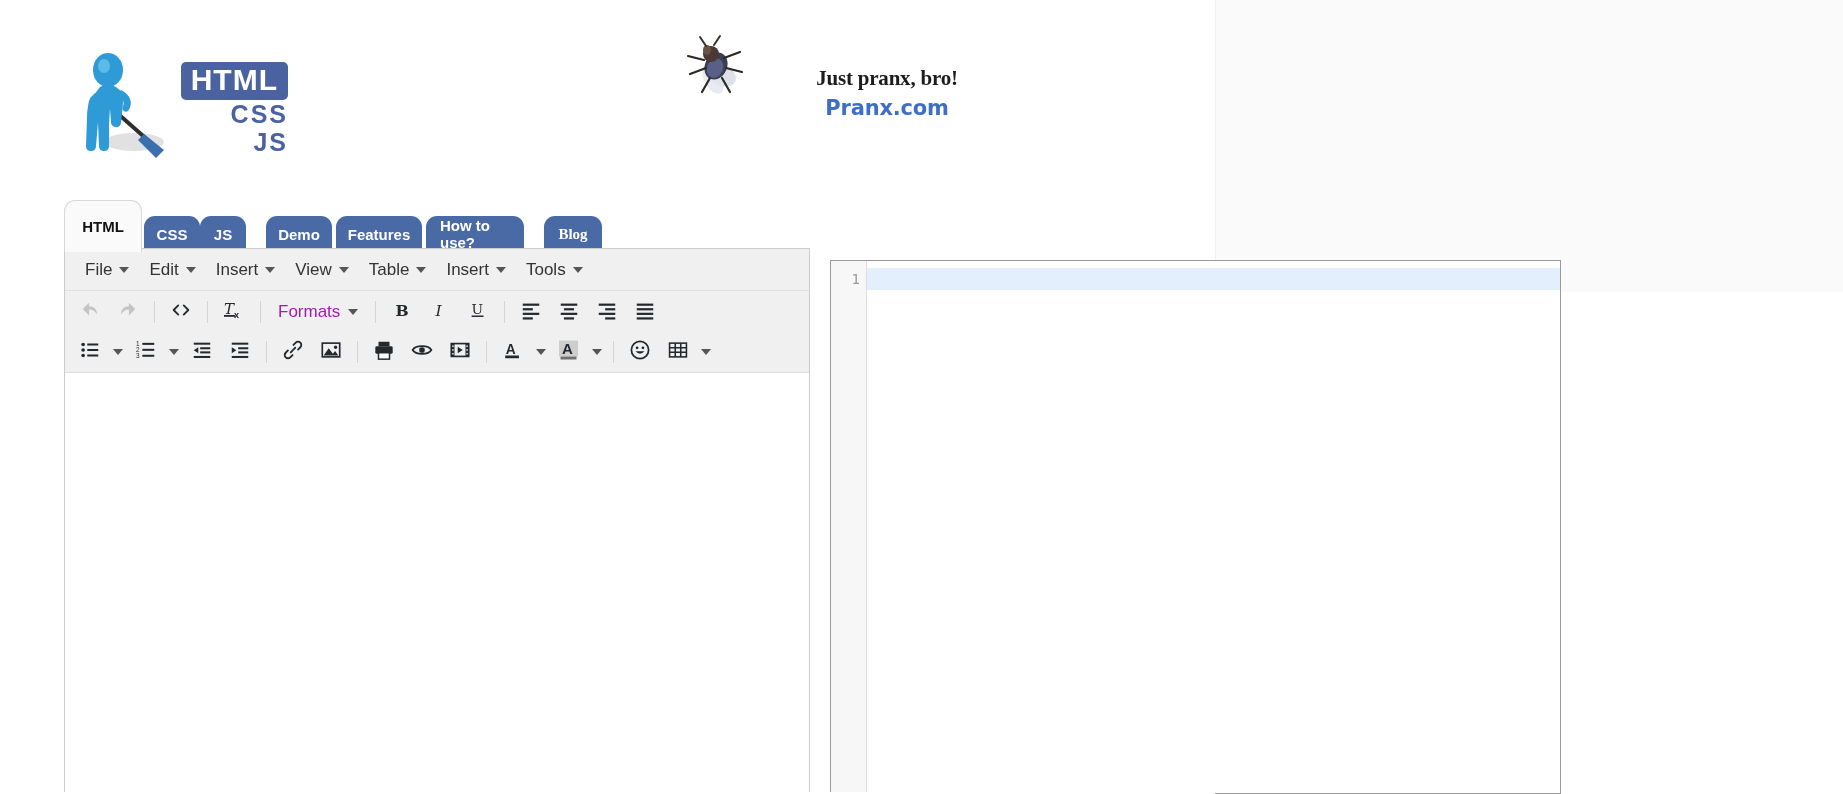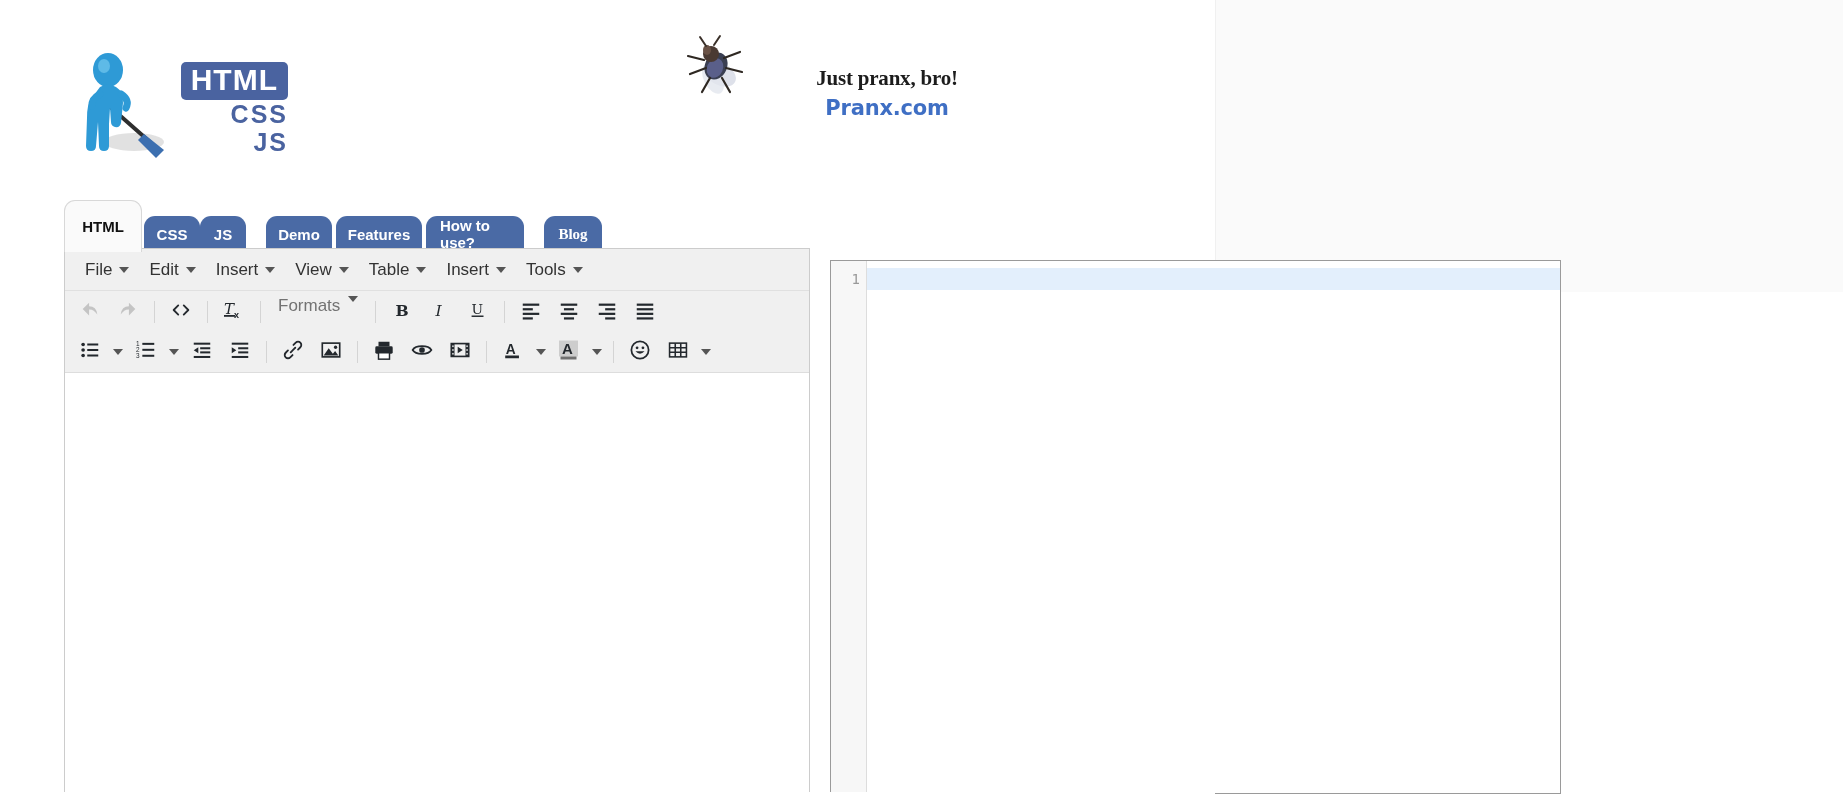--- a/index.html
+++ b/index.html
@@ -112,22 +112,22 @@
     justify-content: center; cursor: pointer; border-radius: 3px;
     color: #23282d;
   }
   .tb-btn.disabled { opacity: 0.32; }
   .tb-split { display: flex; align-items: center; cursor: pointer; }
   .tb-caret {
     width: 18px; height: 32px; display: flex; align-items: center; justify-content: center;
   }
   .tb-sep { width: 1px; height: 22px; background: #d4d4d4; margin: 0 7px; }
   .tb-text {
-    display: flex; align-items: flex-start; gap: 8px; padding: 0 10px; height: 32px;
-    font-size: 17px; color: #737373; cursor: pointer; border-radius: 3px;
+    display: flex; align-items: center; gap: 8px; padding: 0 10px; height: 32px;
+    font-size: 17px; color: #a21caf; cursor: pointer; border-radius: 3px;
     font-family: "Liberation Sans", sans-serif;
   }
   .mce-body { background: #ffffff; height: 381px; cursor: text; }
 
   
   .code-panel {
     position: absolute; left: 766px; top: 12px; width: 731px; height: 534px;
     border: 1px solid #9a9a9a; background: #ffffff; display: flex; overflow: hidden;
   }
   .gutter {

